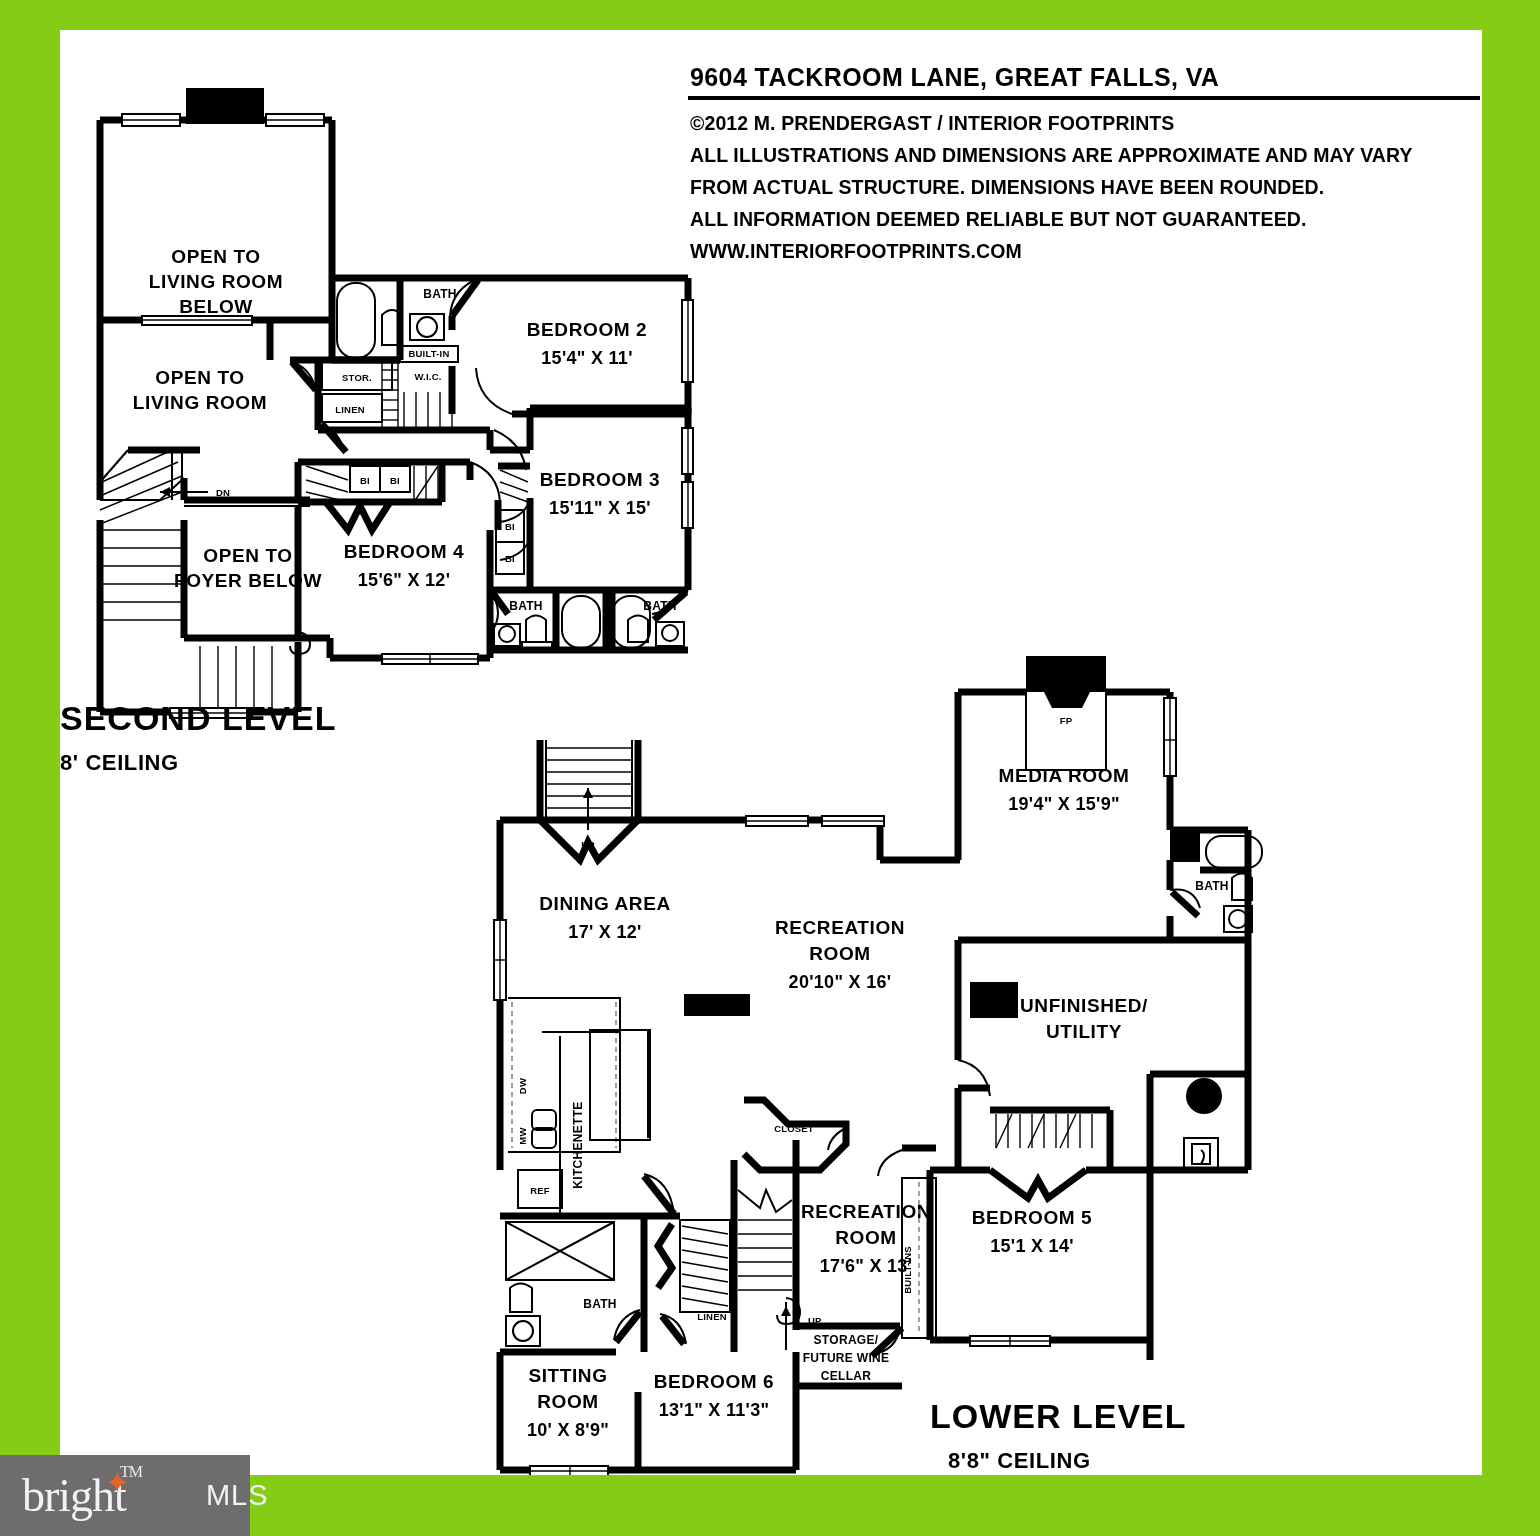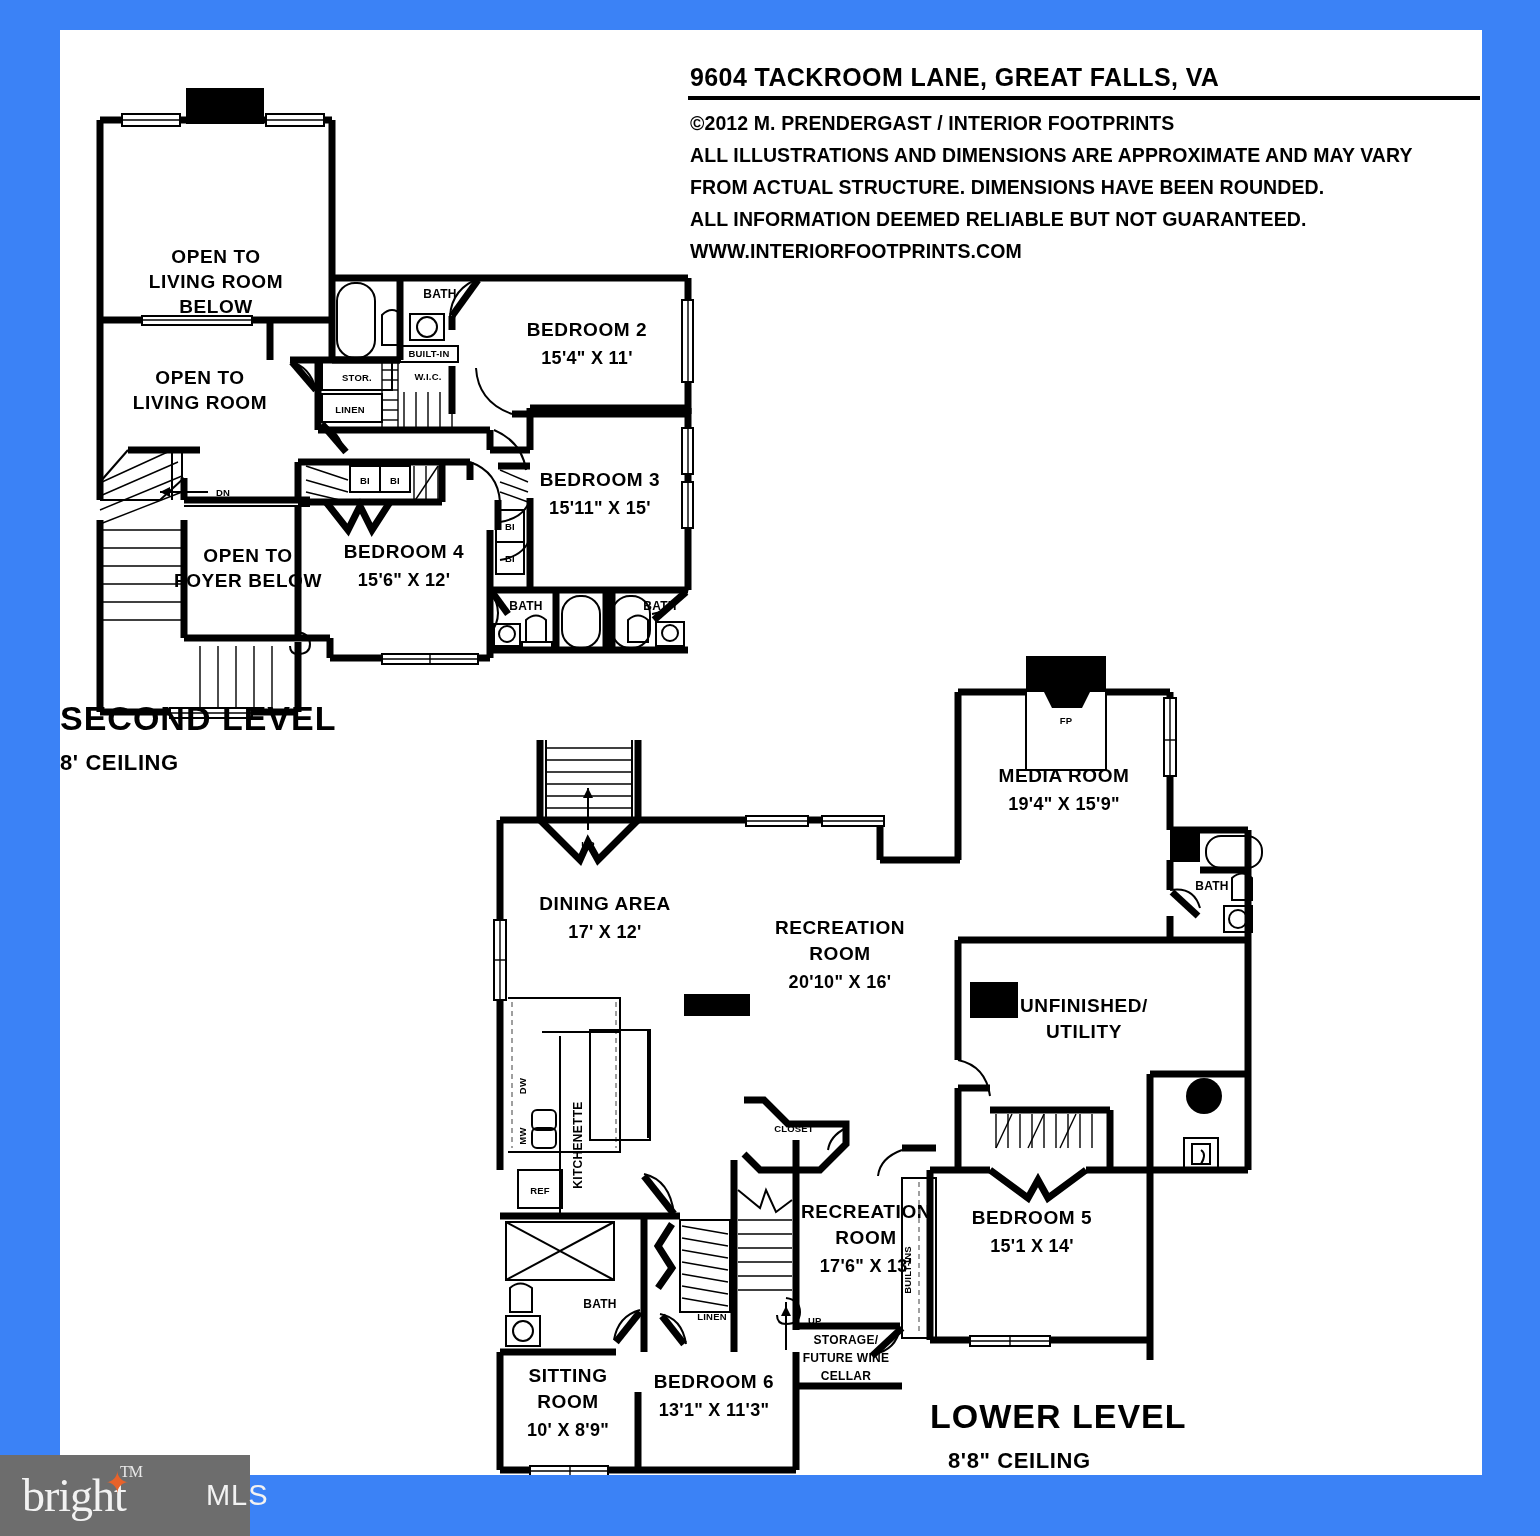--- a/index.html
+++ b/index.html
@@ -1,17 +1,17 @@
 <!DOCTYPE html>
 <html><head>
 <meta charset="utf-8">
 <style>
   html,body{margin:0;padding:0;background:#000;}
   body{width:1540px;height:1536px;overflow:hidden;font-family:"Liberation Sans",sans-serif;}
-  #frame{position:absolute;left:0;top:0;width:1540px;height:1536px;background:#3b82f6;}
+  #frame{position:absolute;left:0;top:0;width:1540px;height:1536px;background:#84cc16;}
   #sheet{position:absolute;left:60px;top:30px;width:1422px;height:1445px;background:#fff;}
   svg{display:block;}
   text{font-family:"Liberation Sans",sans-serif;fill:#000;}
   .rmname{font-size:19px;font-weight:700;letter-spacing:.6px;}
   .rmdim{font-size:18px;font-weight:700;letter-spacing:.3px;}
   .small{font-size:12px;font-weight:700;letter-spacing:.3px;}
   .tiny{font-size:9.5px;font-weight:700;letter-spacing:.2px;}
   .lvl{font-size:34px;font-weight:700;letter-spacing:1px;}
   .lvlsub{font-size:22px;font-weight:700;letter-spacing:.6px;}
   .hdr-title{font-size:25px;font-weight:700;letter-spacing:.4px;}

